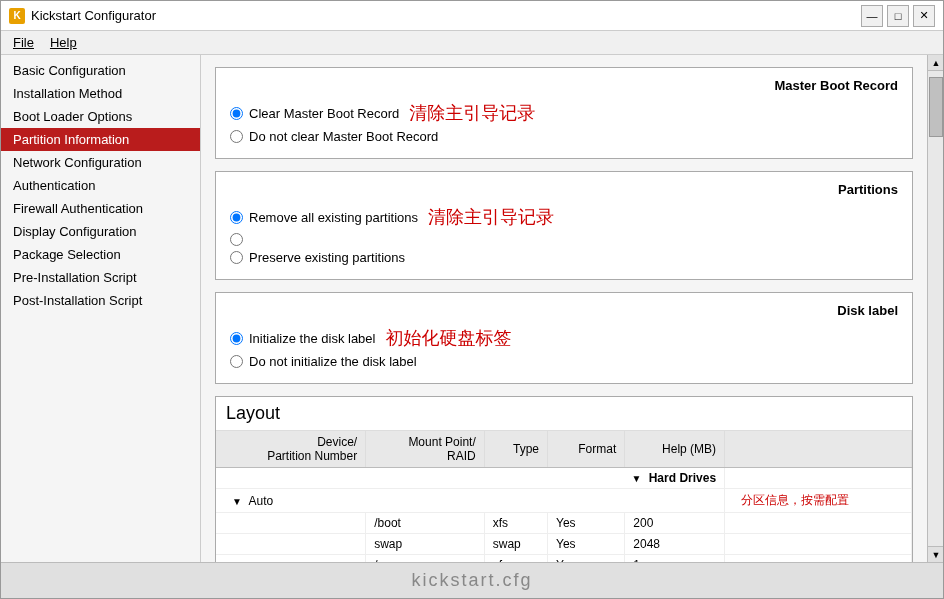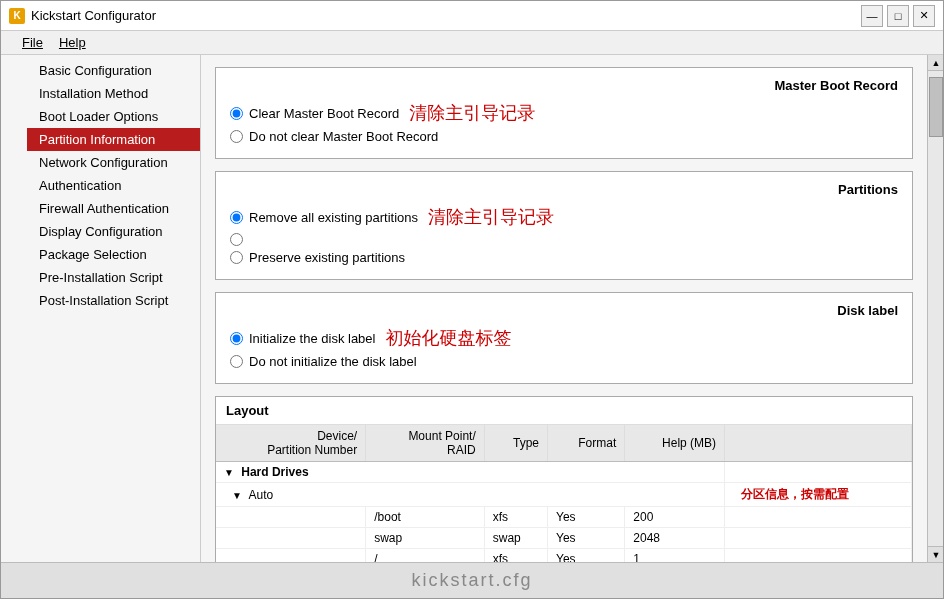--- a/index.html
+++ b/index.html
@@ -53,21 +53,21 @@
       border: 1px solid #aaa;
       background: #f0f0f0;
       cursor: pointer;
       display: flex; align-items: center; justify-content: center;
       font-size: 11px;
     }
     .menu-bar {
       background: #f0f0f0;
       border-bottom: 1px solid #ccc;
       display: flex;
-      padding: 2px 13px;
+      padding: 2px 4px;
       height: 24px;
     }
     .menu-item {
       padding: 2px 8px;
       cursor: pointer;
       font-size: 13px;
       text-decoration: underline;
     }
     .main-content {
       display: flex;
@@ -80,21 +80,20 @@
       border-right: 1px solid #ccc;
       padding: 4px 0;
       flex-shrink: 0;
       overflow-y: auto;
     }
     .sidebar-item {
       padding: 4px 12px;
       cursor: pointer;
       font-size: 13px;
       white-space: nowrap;
-      margin-left: 26px;
     }
     .sidebar-item.active {
       background: #b91c1c;
       color: white;
     }
     .content-area {
       flex: 1;
       padding: 12px 14px;
       overflow-y: auto;
       background: #f5f5f5;
@@ -125,24 +124,24 @@
     .red-text {
       color: #cc0000;
       font-size: 18px;
       margin-left: 4px;
     }
     .layout-section {
       border: 1px solid #aaa;
       background: white;
     }
     .layout-title {
-      font-weight: bold;
+      font-weight: normal;
       padding: 6px 10px;
       border-bottom: 1px solid #ddd;
-      font-size: 13px;
+      font-size: 18px;
     }
     .layout-table-wrapper {
       overflow-y: auto;
       max-height: 140px;
     }
     .layout-table {
       width: 100%;
       border-collapse: collapse;
       font-size: 12px;
     }
@@ -153,21 +152,21 @@
       padding: 4px 8px;
       text-align: right;
       font-weight: normal;
       white-space: nowrap;
     }
     .layout-table td {
       padding: 3px 8px;
       border-bottom: 1px solid #eee;
       border-right: 1px solid #eee;
     }
-    .tree-row td { font-weight: bold; }
+    .tree-row td { font-weight: bold; text-align: right; }
     .indent1 { padding-left: 16px !important; }
     .indent2 { padding-left: 32px !important; }
     .btn-row {
       display: flex;
       gap: 0;
       border-top: 1px solid #ccc;
     }
     .action-btn {
       flex: 1;
       padding: 5px 0;
@@ -197,21 +196,20 @@
     .content-with-scroll {
       display: flex;
     }
     .content-inner {
       flex: 1;
     }
     .partition-red {
       color: #cc0000;
       font-size: 12px;
       margin-left: 8px;
-      font-weight: bold;
     }
     .bottom-footer {
       height: 36px;
       background: #e0e0e0;
       border-top: 1px solid #bbb;
       display: flex;
       align-items: center;
       justify-content: center;
       font-size: 18px;
       color: #888;

